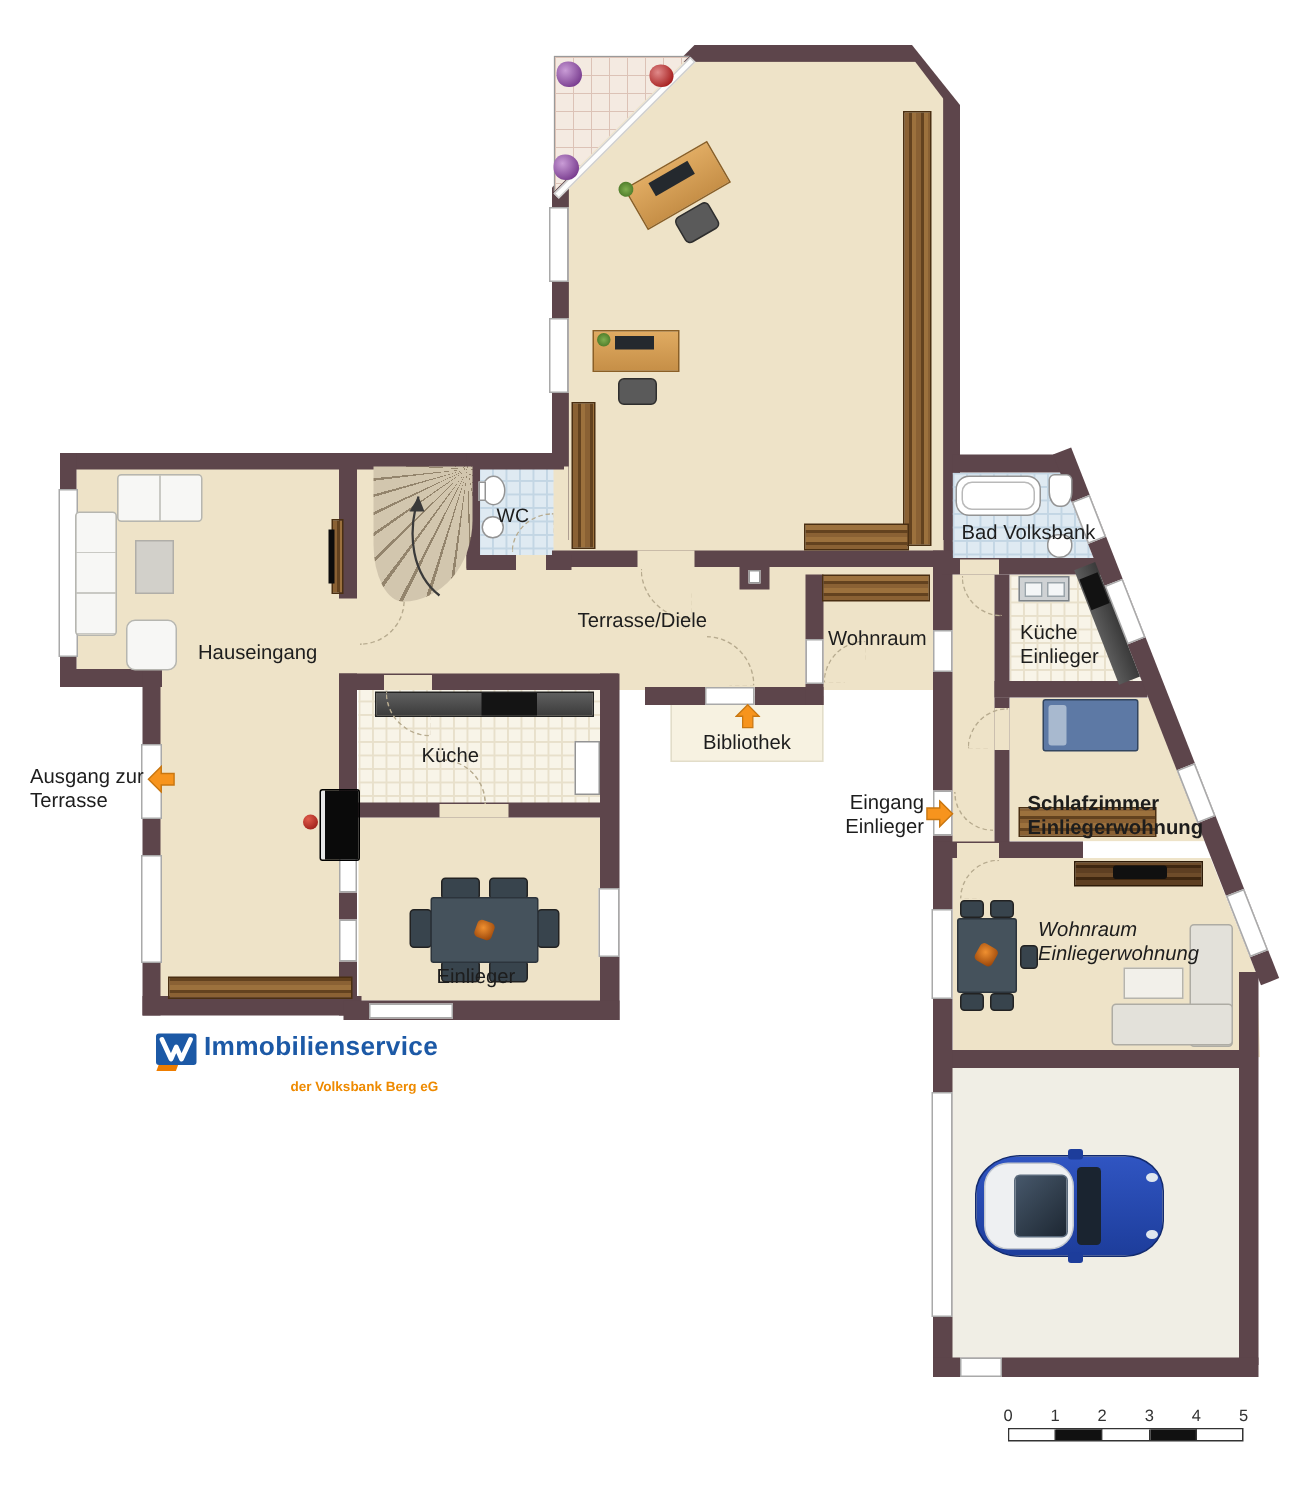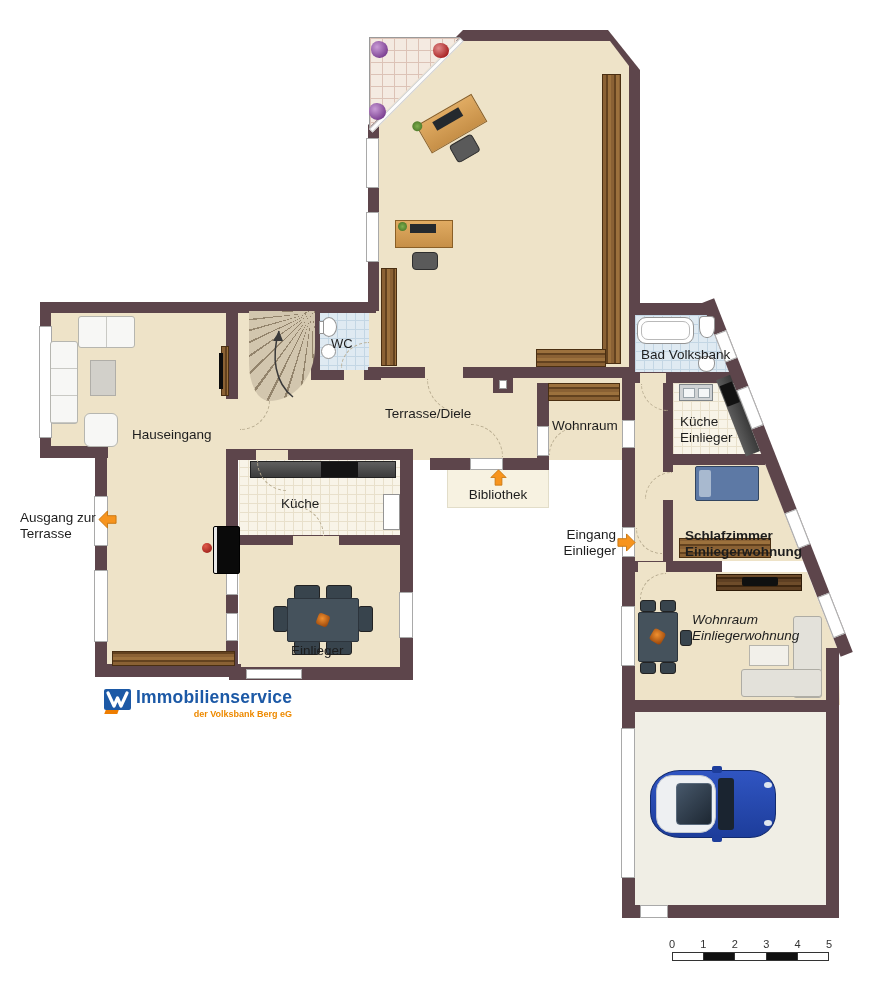--- a/index.html
+++ b/index.html
@@ -282,21 +282,21 @@
     <div class="abs" style="position:relative;width:27px;height:26px;">
       <div class="abs" style="left:0;top:0;width:27px;height:21px;background:#1c59a6;border-radius:2px;">
         <svg width="27" height="21" viewBox="0 0 27 21">
           <path d="M4 4 L10 17 L13.5 9 L17 17 L23 4" fill="none" stroke="#ffffff" stroke-width="3.2" stroke-linecap="round" stroke-linejoin="round"></path>
         </svg>
       </div>
       <div class="abs" style="left:1px;top:21px;width:13px;height:4px;background:#ee7d00;transform:skewX(-20deg);"></div>
     </div>
     <div style="display:flex;flex-direction:column;align-items:flex-end;">
       <span style="font-size:17.5px;font-weight:bold;color:#1c59a6;letter-spacing:.2px;line-height:1;">Immobilienservice</span>
-      <span style="font-size:9px;font-weight:bold;color:#ee8a00;margin-top:2px;">der Volksbank Berg eG</span>
+      <span style="font-size:9px;font-weight:bold;color:#ee8a00;margin-top:12px;">der Volksbank Berg eG</span>
     </div>
   </div>
 
   <div class="abs" style="left:672px;top:938px;width:160px;height:28px;">
     <div class="abs" style="left:0;top:0;width:157px;height:13px;font-size:11px;color:#333;">
       <span class="abs" style="left:0;transform:translateX(-50%);">0</span>
       <span class="abs" style="left:31.4px;transform:translateX(-50%);">1</span>
       <span class="abs" style="left:62.8px;transform:translateX(-50%);">2</span>
       <span class="abs" style="left:94.2px;transform:translateX(-50%);">3</span>
       <span class="abs" style="left:125.6px;transform:translateX(-50%);">4</span>

